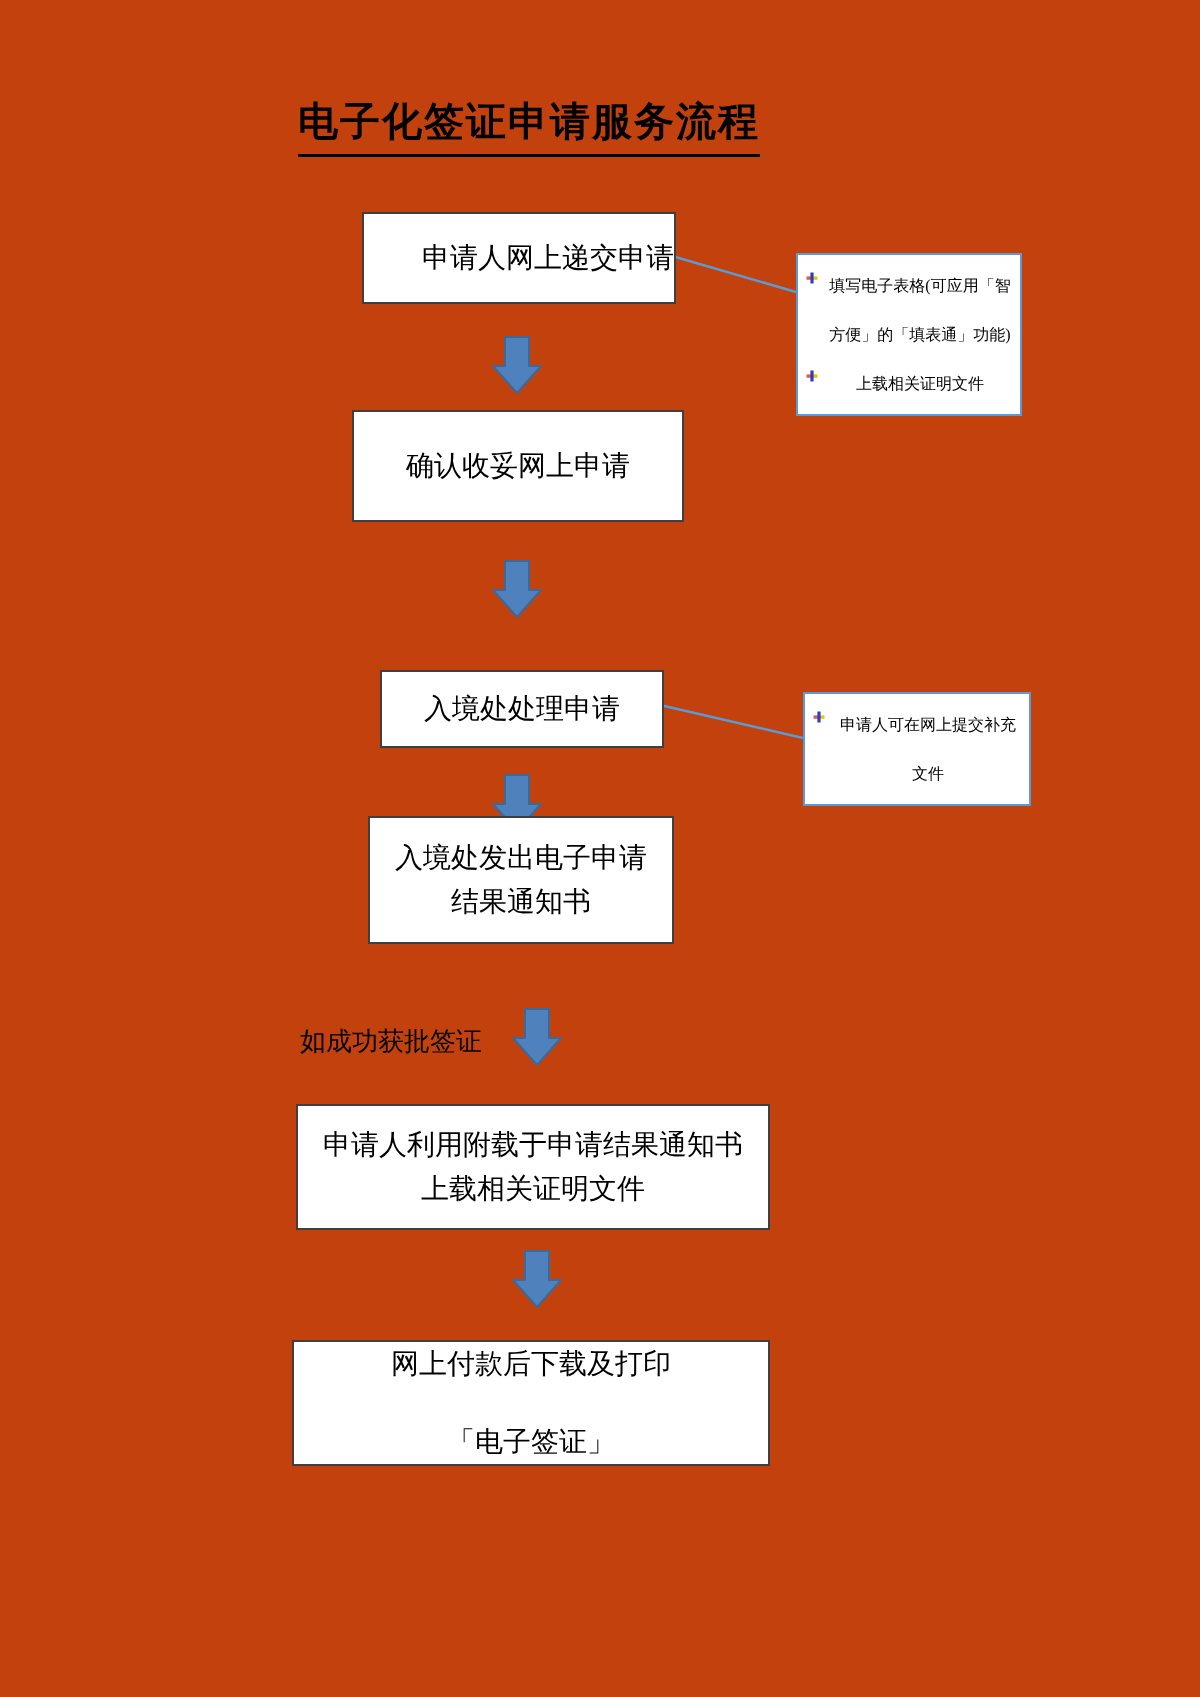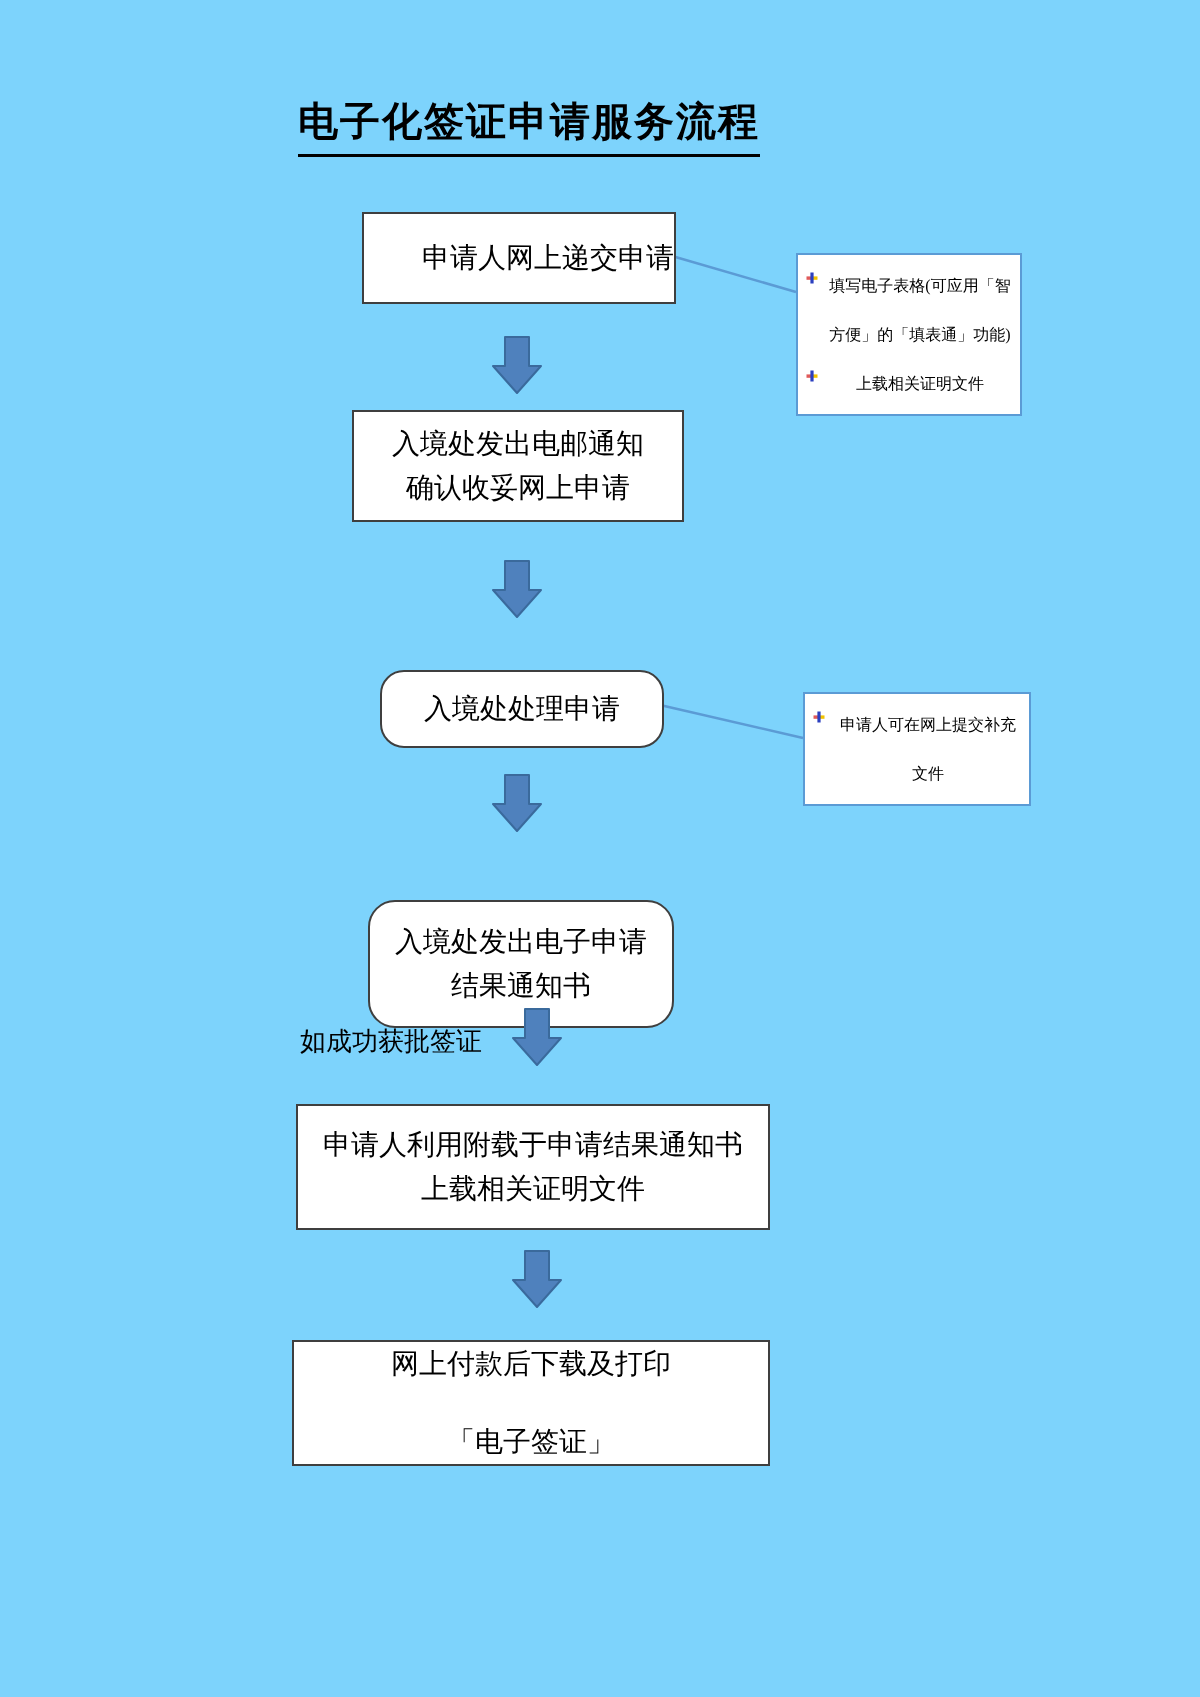--- a/index.html
+++ b/index.html
@@ -1,33 +1,33 @@
 <!DOCTYPE html>
 <html><head>
 <meta charset="utf-8">
 <style>
   html,body{margin:0;padding:0;background:#fff;}
   .page{
-    position:relative;width:1200px;height:1697px;background:#7dd3fc;
+    position:relative;width:1200px;height:1697px;background:#c2410c;
     font-family:"Liberation Serif","DejaVu Serif",serif;color:#000;overflow:hidden;
   }
   .title{
     position:absolute;left:298px;top:94px;
     font-size:40px;font-weight:bold;letter-spacing:2px;
     border-bottom:3px solid #000;padding-bottom:5px;white-space:nowrap;
   }
   .stepbox{
     position:absolute;border:2px solid #3f3f3f;background:#fff;
     display:flex;flex-direction:column;align-items:center;justify-content:center;
     text-align:center;font-size:28px;line-height:44px;
   }
   .box1{left:362px;top:212px;width:310px;height:88px;align-items:flex-end;}
   .box2{left:352px;top:410px;width:328px;height:108px;}
-  .box3{left:380px;top:670px;width:280px;height:74px;border-radius:24px;}
-  .box4{left:368px;top:900px;width:302px;height:124px;border-radius:27px;}
+  .box3{left:380px;top:670px;width:280px;height:74px;}
+  .box4{left:368px;top:816px;width:302px;height:124px;}
   .box5{left:296px;top:1104px;width:470px;height:122px;}
   .box6{left:292px;top:1340px;width:474px;height:122px;justify-content:space-between;}
   .arrow{position:absolute;width:50px;height:58px;}
   .arrow1{left:492px;top:336px;}
   .arrow2{left:492px;top:560px;}
   .arrow3{left:492px;top:774px;}
   .arrow4{left:512px;top:1008px;}
   .arrow5{left:512px;top:1250px;}
   .arrow polygon{fill:#4F81BD;stroke:#3A6A9C;stroke-width:2;stroke-linejoin:round;}
   .branch-label{
@@ -80,21 +80,20 @@
       </svg>
       <span class="note-text">上载相关证明文件</span>
     </div>
   </div>
 
   <svg class="arrow arrow1" viewBox="0 0 50 58">
     <polygon points="13,1 37,1 37,30 49,30 25,57 1,30 13,30"></polygon>
   </svg>
 
   <div class="stepbox box2">
-    <div>入境处发出电邮通知</div>
     <div>确认收妥网上申请</div>
   </div>
 
   <svg class="arrow arrow2" viewBox="0 0 50 58">
     <polygon points="13,1 37,1 37,30 49,30 25,57 1,30 13,30"></polygon>
   </svg>
 
   <div class="stepbox box3">
     <div>入境处处理申请</div>
   </div>

